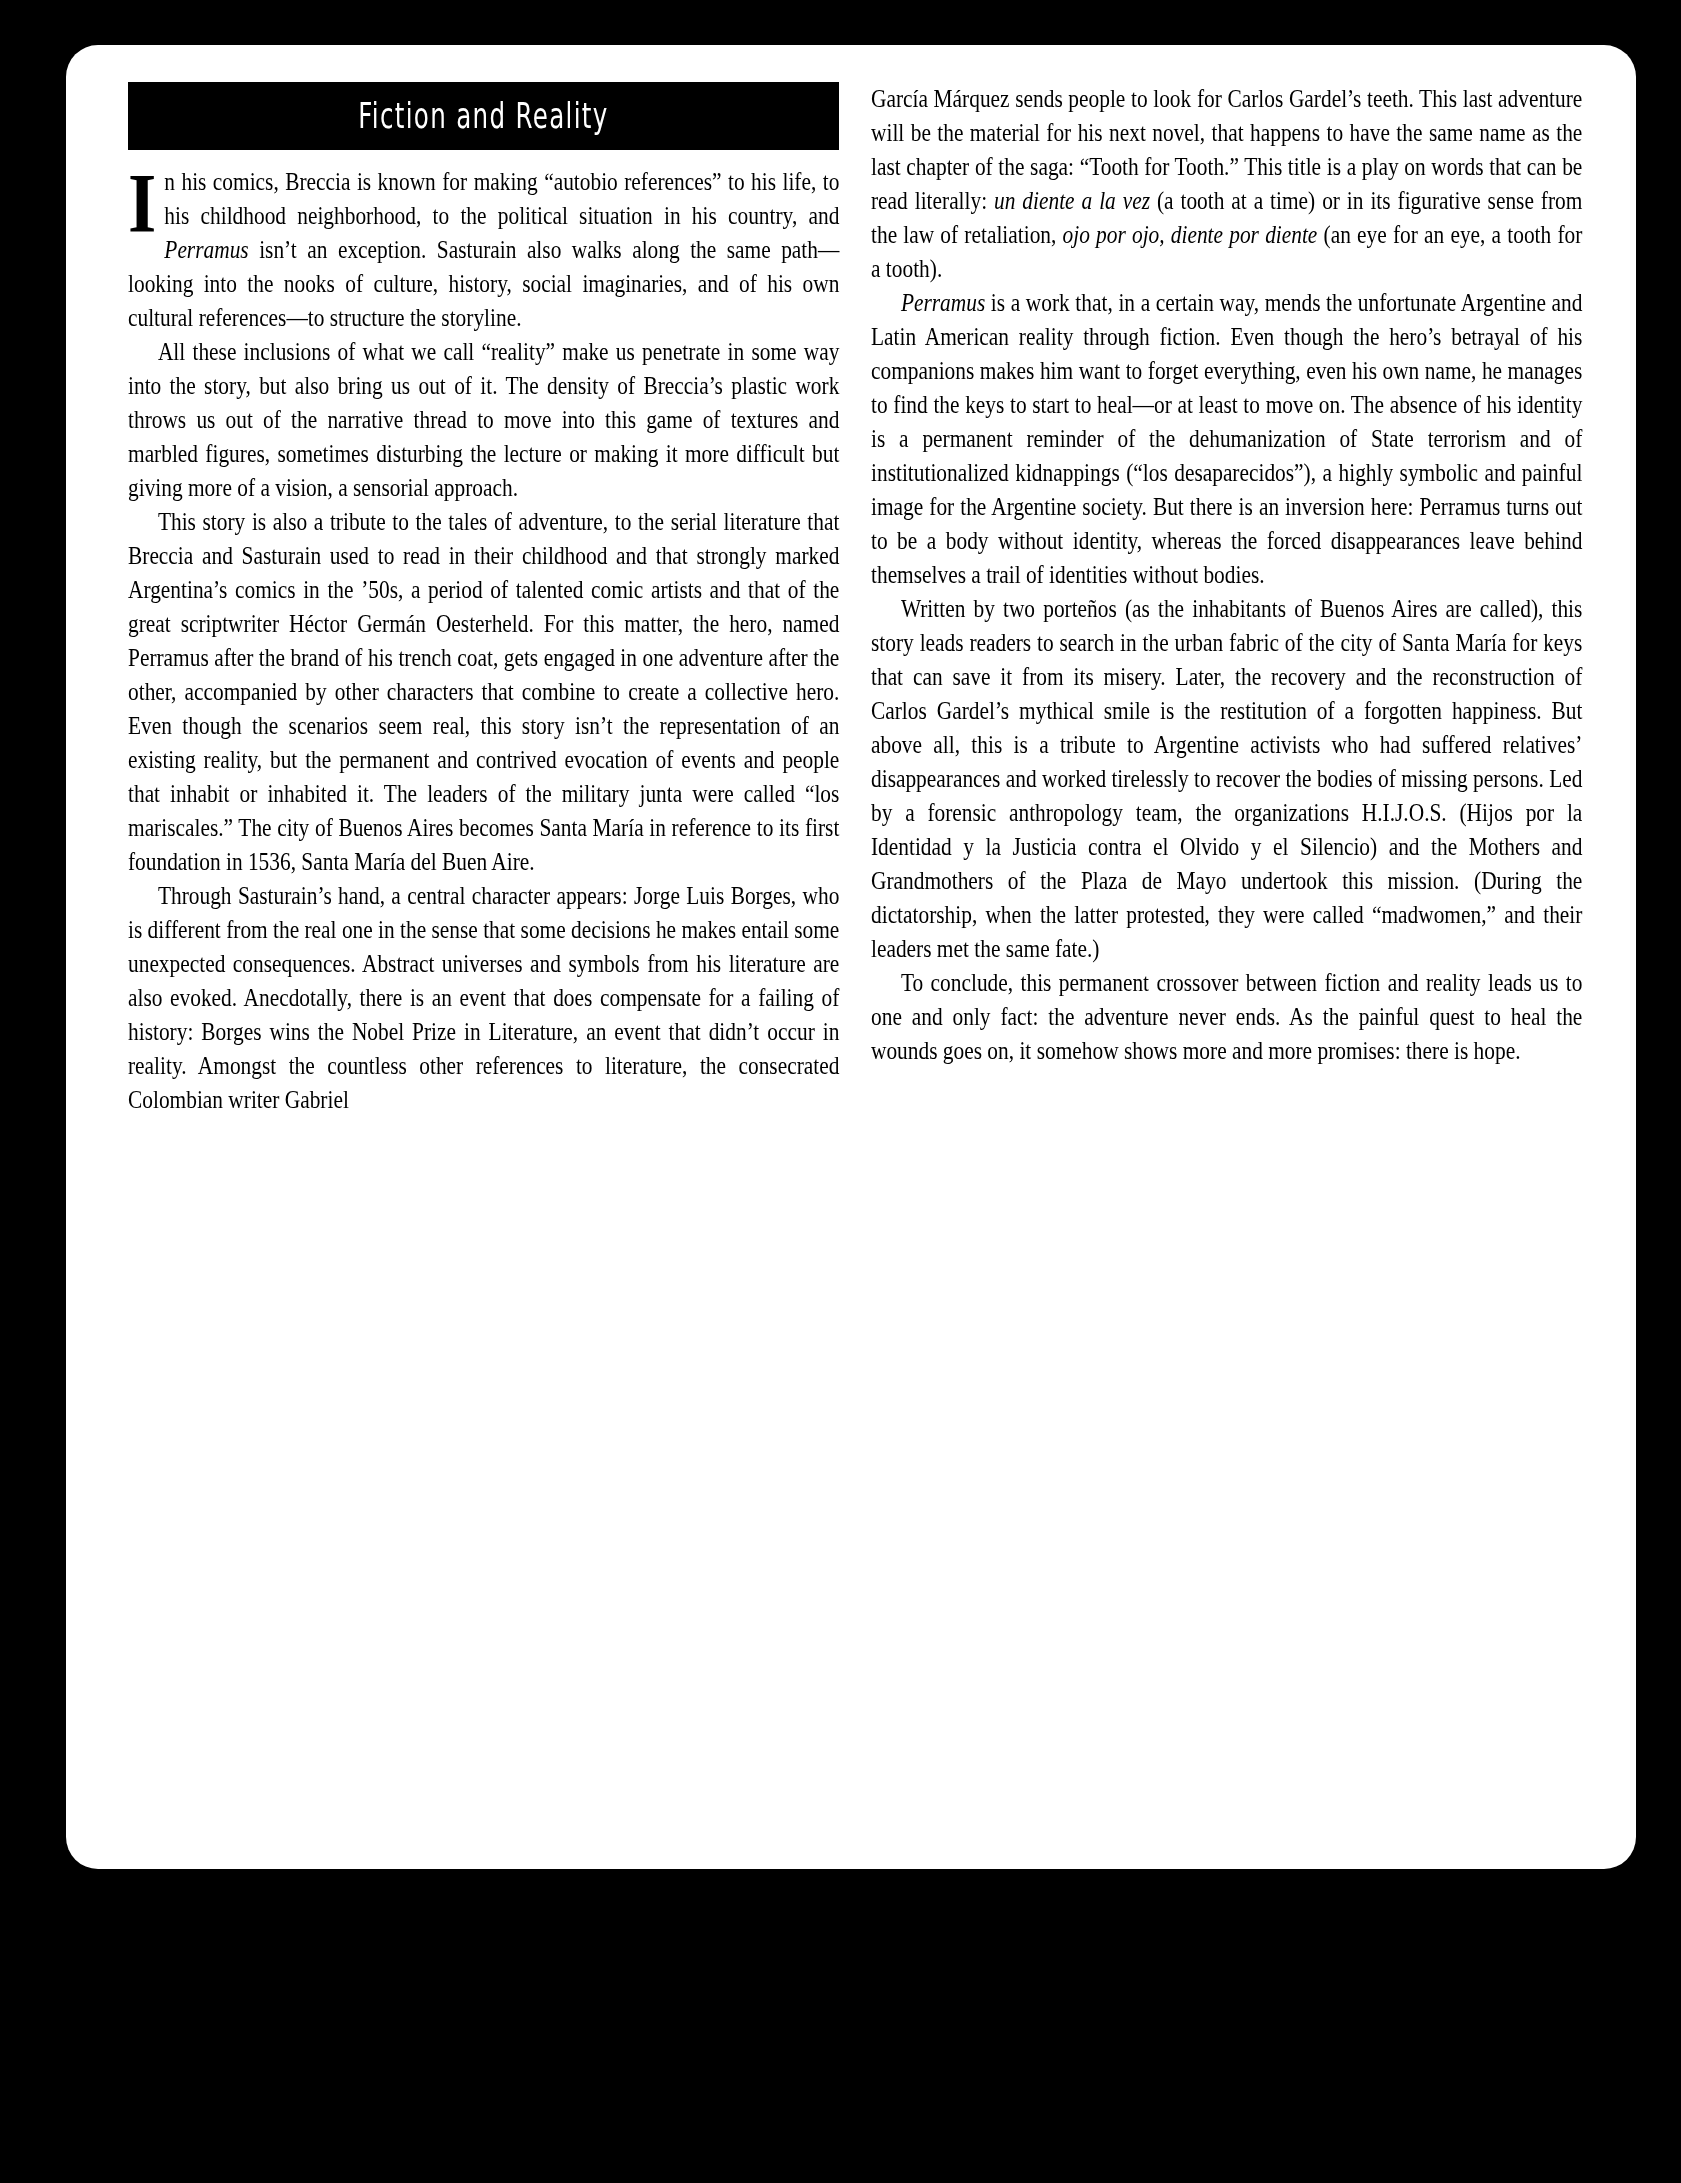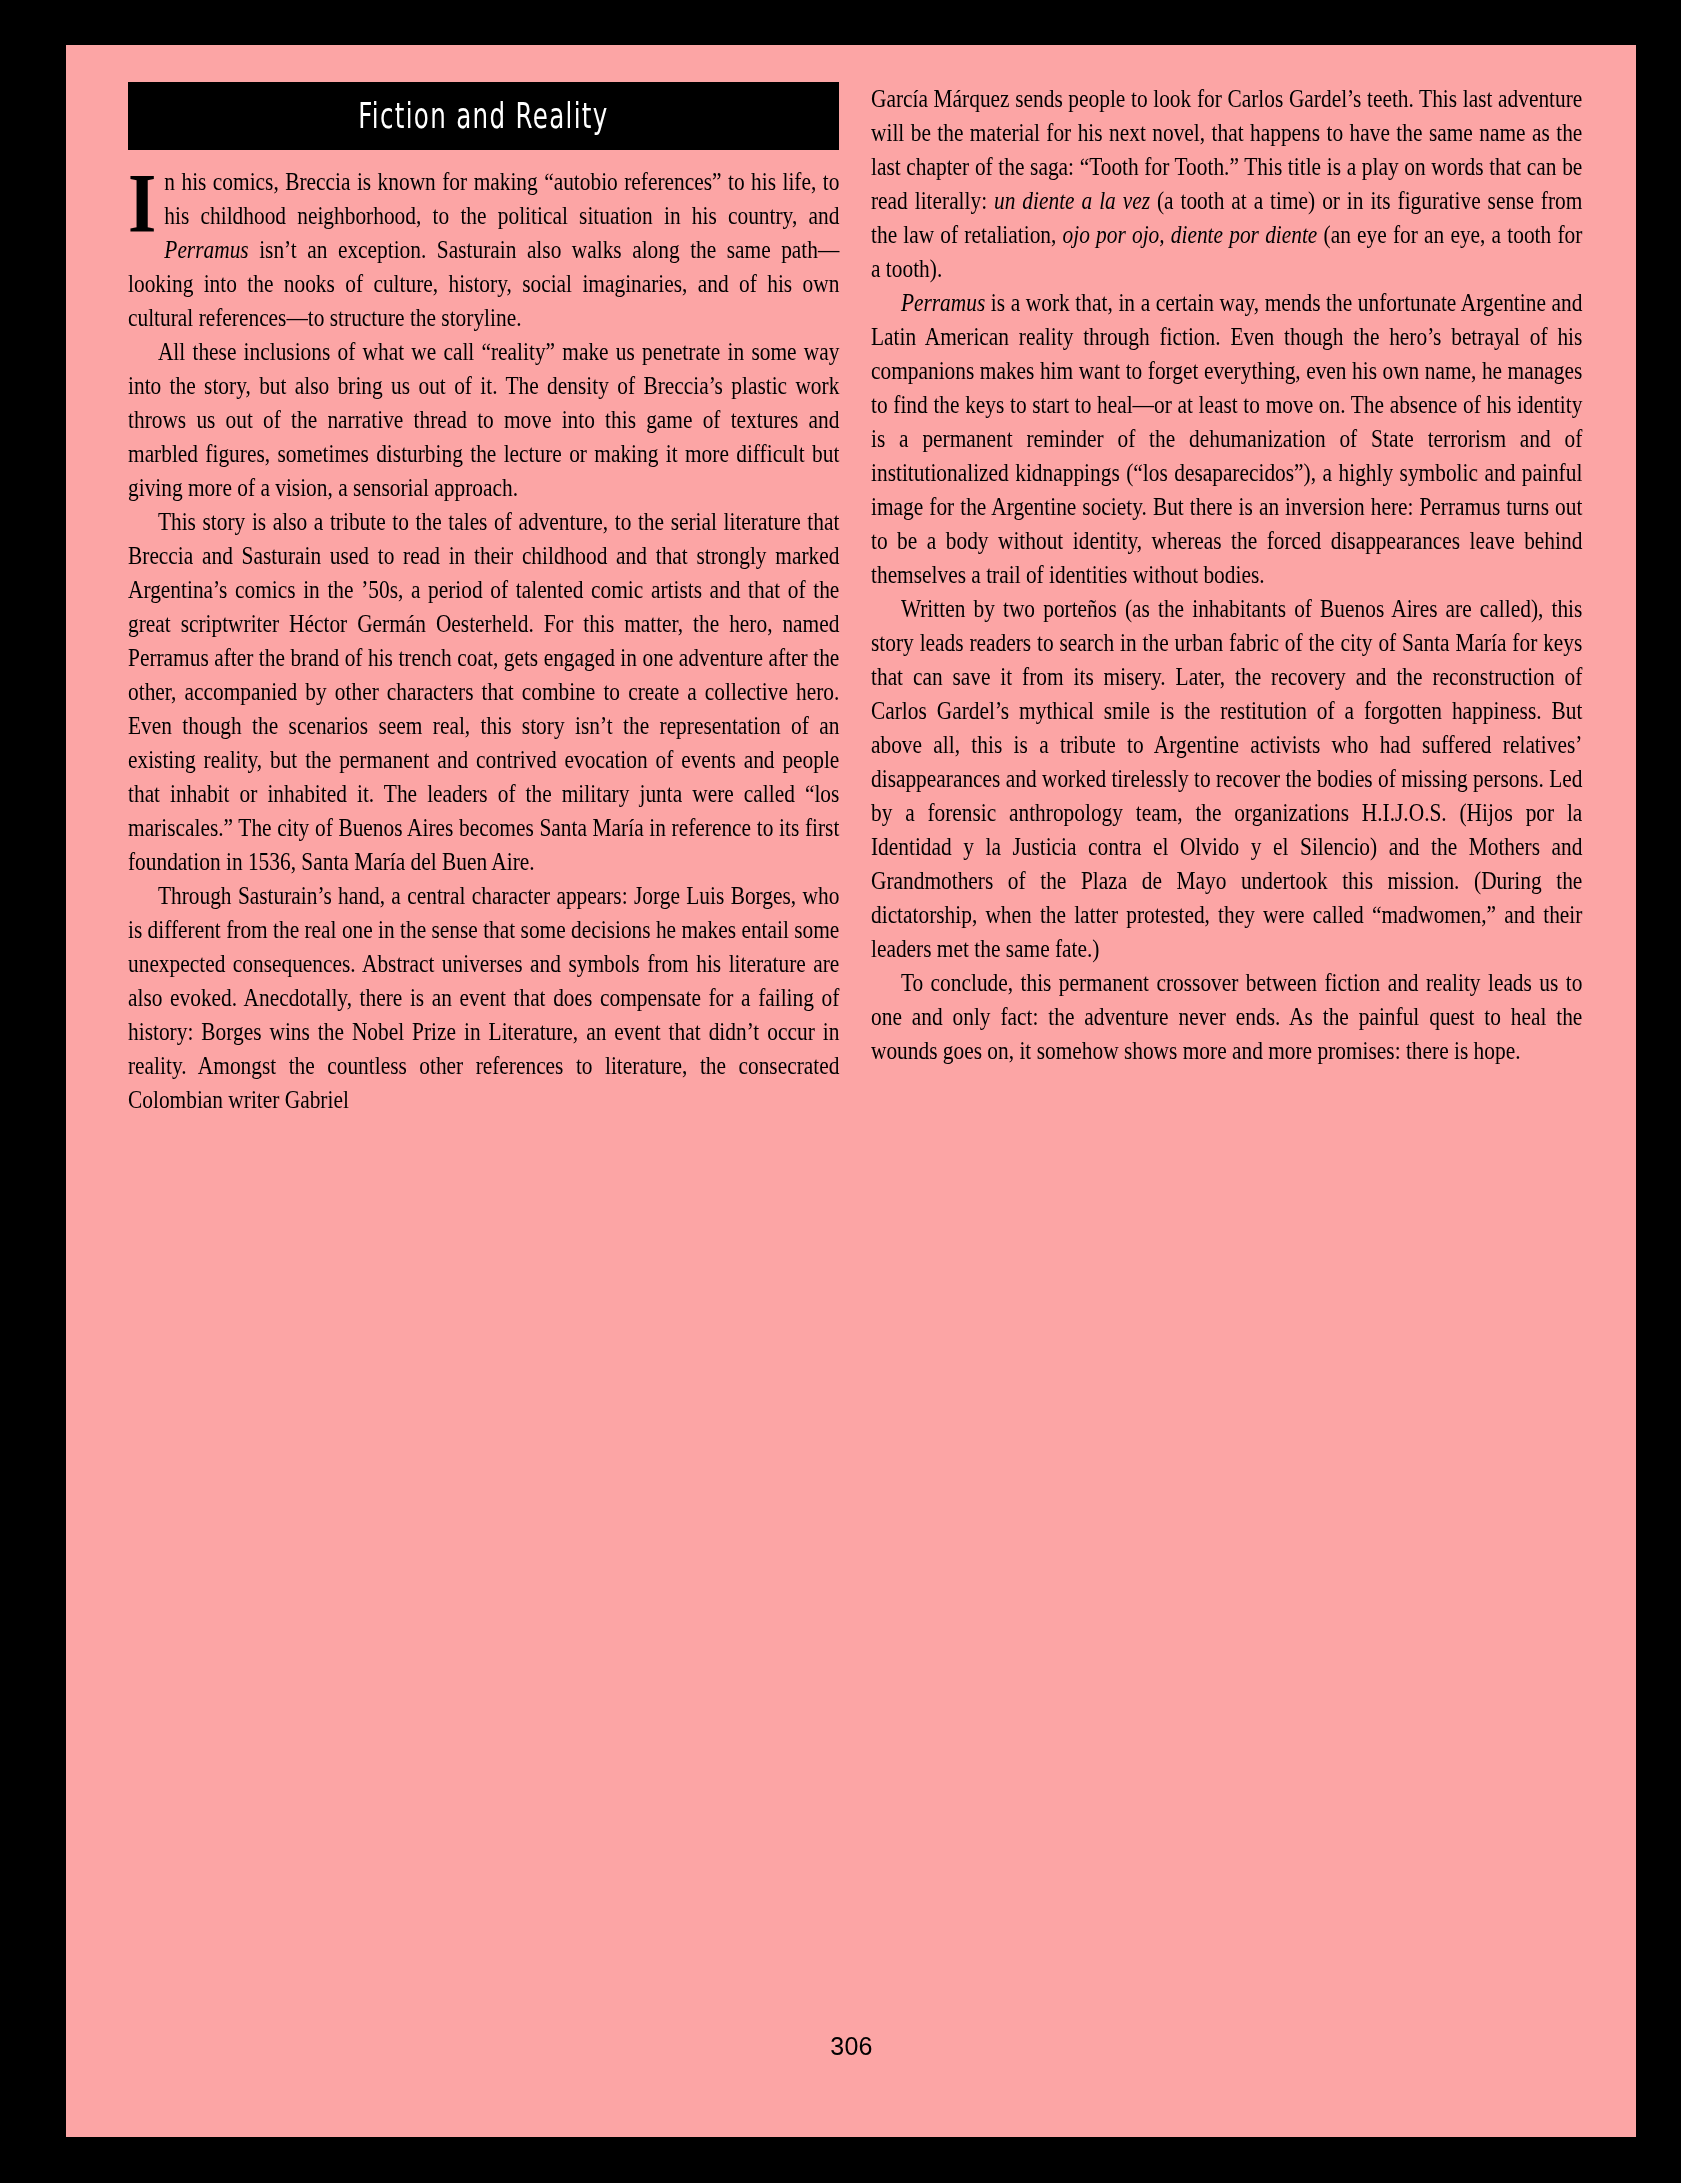--- a/index.html
+++ b/index.html
@@ -23,22 +23,23 @@
     height: 2183px;
     background: #000000;
   }
 
   
   .paper {
     position: absolute;
     left: 66px;
     top: 45px;
     width: 1570px;
-    height: 2092px;
-    background: #fca5a5;
+    height: 1824px;
+    background: #ffffff;
+    border-radius: 32px;
   }
 
   
   .content {
     position: absolute;
     left: 62px;
     top: 37px;
     width: 1447px;
     height: 2001px;
   }

